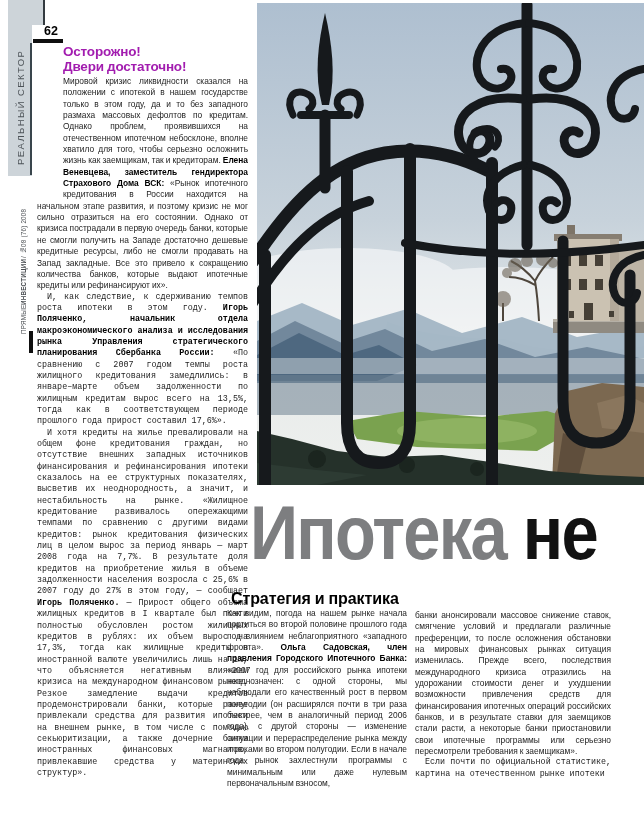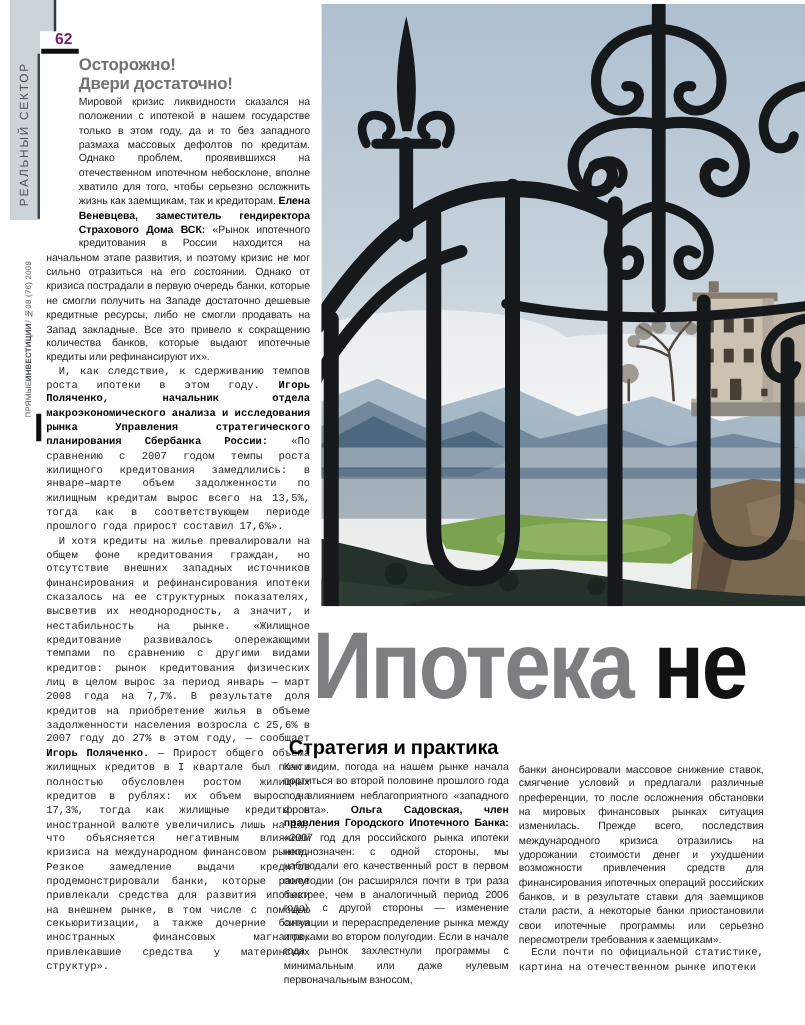--- a/index.html
+++ b/index.html
@@ -8,21 +8,21 @@
   .abs{position:absolute;}
 
   
   .sector-strip{left:8px;top:0;width:24px;height:176px;background:#cdd4d9;}
   .sector-strip-ext{left:32px;top:0;width:12px;height:25px;background:#cdd4d9;}
   .sector-edge{left:43px;top:0;width:2px;height:25px;background:#323a3f;}
   .sector-label{left:9px;top:40px;width:22px;height:134px;
     writing-mode:vertical-rl;transform:rotate(180deg);
     font-size:9.5px;letter-spacing:1.4px;color:#4d5358;
     display:flex;align-items:center;justify-content:center;white-space:nowrap;}
-  .page-num{left:44px;top:24px;font-size:12.5px;font-weight:bold;color:#701a75;}
+  .page-num{left:44px;top:24px;font-size:12.5px;font-weight:bold;color:#000000;}
   .num-bar{left:33px;top:39px;width:30px;height:4px;background:#0f0f0f;}
   .rubric-rule{left:30px;top:43px;width:2px;height:132px;background:#39454c;}
   .rubric-ribbon{left:36px;top:43px;width:22px;height:152px;
     background:linear-gradient(165deg,#2f8png 0,#2b8496 0%,#156879 55%,#0a5868 100%);
     clip-path:path('M0 0 L22 0 L22 130 C22 146 10 153 0 150 Z');}
   .rubric-label{left:37px;top:46px;width:21px;height:120px;
     writing-mode:vertical-rl;transform:rotate(180deg);
     font-size:10.5px;font-weight:bold;letter-spacing:1px;color:#ffffff;
     display:flex;align-items:center;justify-content:center;white-space:nowrap;}
   .mag-credit{left:16px;top:186px;width:14px;height:148px;
@@ -32,21 +32,21 @@
   .credit-tick{left:29px;top:331px;width:4px;height:22px;background:#0f0f0f;}
 
   
   .bodycol{font-size:8.4px;line-height:11.35px;text-align:justify;
            word-spacing:-0.3px;color:#1d1d1d;hyphens:auto;}
   .bodycol p{margin:0;}
   .bodycol p.ind{text-indent:10px;font-family:Liberation Mono, monospace;}
   .bodycol b{color:#000;}
   .col1{left:37px;top:45px;width:211px;}
   .wrap-spacer{float:left;width:26px;height:152px;}
-  .kicker{font-size:13.5px;line-height:14.5px;font-weight:bold;color:#737373;
+  .kicker{font-size:13.5px;line-height:14.5px;font-weight:bold;color:#a21caf;
           letter-spacing:-0.2px;margin:0 0 2px 0;}
   .col2{left:227px;top:592px;width:180px;}
   .col2 h2{font-size:16px;line-height:13px;font-weight:bold;color:#000;
            margin:0 0 3px 4px;letter-spacing:-0.1px;}
   .col3{left:415px;top:596px;width:196px;margin-top:14px;}
 
   
   .headline{left:250px;top:494px;white-space:nowrap;
     font-size:76px;line-height:78px;font-weight:bold;letter-spacing:-2px;
     transform:scaleX(0.88);transform-origin:0 0;}

